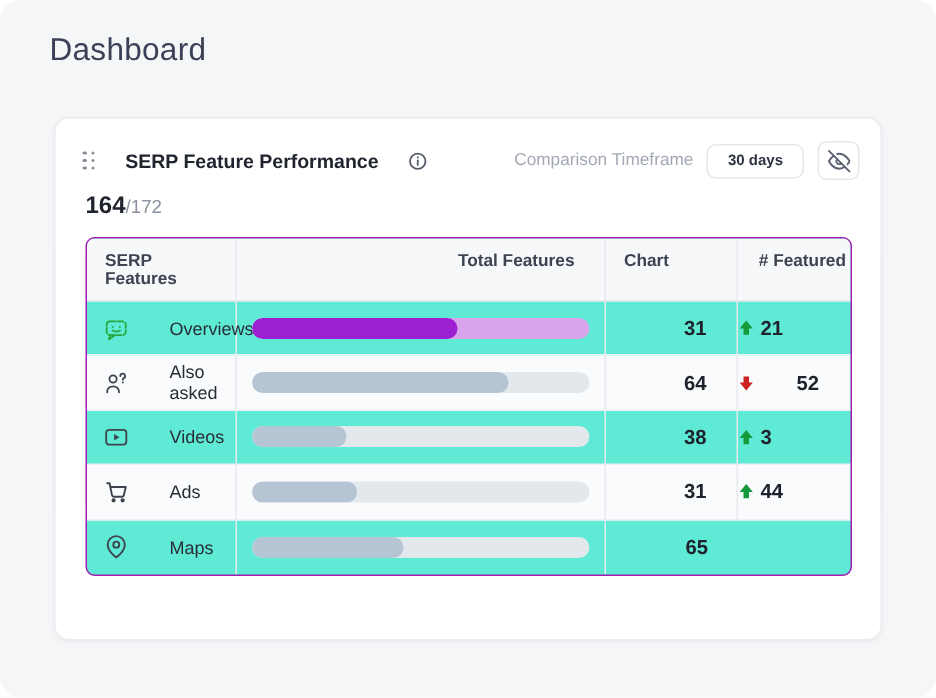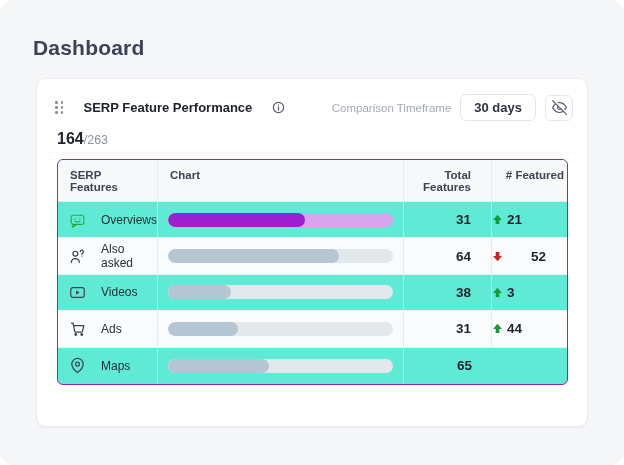--- a/index.html
+++ b/index.html
@@ -1,51 +1,51 @@
 <!DOCTYPE html>
 <html><head>
 <meta charset="utf-8">
 <style>
   * { box-sizing: border-box; margin: 0; padding: 0; }
   html,body { width: 624px; height: 465px; }
   body { font-family: "Liberation Sans", sans-serif; background: #ffffff; position: relative; }
   .page { position: absolute; inset: 0; background: #f5f6f8; border-radius: 14px; overflow: hidden; }
 
-  .page-title { position: absolute; left: 33px; top: 36px; font-size: 21px; font-weight: 700; color: #3b4156; letter-spacing: .2px; }
+  .page-title { position: absolute; left: 33px; top: 22px; font-size: 21px; font-weight: 400; color: #3b4156; letter-spacing: .2px; }
 
   .card { position: absolute; left: 36px; top: 78px; width: 552px; height: 349px; background: #ffffff; border: 1px solid #ececf0; border-radius: 10px; box-shadow: 0 1px 3px rgba(20,24,40,.05); }
 
   .card-header { display: flex; align-items: center; padding: 15px 14px 0 16px; }
   .hdr-left { display: flex; align-items: center; gap: 18px; }
   .drag-handle { display: grid; grid-template-columns: repeat(2, 3px); grid-gap: 2.5px; cursor: grab; padding: 2px; }
   .drag-handle i { width: 2.6px; height: 2.6px; border-radius: 50%; background: #878d99; }
   .card-title { font-size: 13px; font-weight: 700; color: #20242e; }
   .info-icon { display: inline-flex; color: #555b66; cursor: pointer; margin-left: 2px; }
   .hdr-right { margin-left: auto; display: flex; align-items: center; gap: 9px; }
   .cmp-label { font-size: 11.5px; color: #a3a9b4; }
-  .timeframe-btn { background: #fff; border: 1px solid #e4e6ea; border-radius: 6px; padding: 5px 13px; font-size: 13px; font-weight: 700; color: #2e3340; font-family: inherit; cursor: pointer; }
+  .timeframe-btn { background: #fff; border: 1px solid #e4e6ea; border-radius: 6px; padding: 5px 13px; font-size: 10px; font-weight: 700; color: #2e3340; font-family: inherit; cursor: pointer; }
   .eye-btn { width: 28px; height: 26px; background: #fff; border: 1px solid #e4e6ea; border-radius: 6px; display: inline-flex; align-items: center; justify-content: center; color: #5b6170; cursor: pointer; }
 
   .count-row { padding: 9px 0 0 20px; display: flex; align-items: baseline; }
   .count-current { font-size: 16px; font-weight: 700; color: #20242e; }
   .count-total { font-size: 12.5px; font-weight: 400; color: #8b92a0; }
 
   .table { margin: 11px 19px 0 20px; border: 1px solid #a21caf; border-radius: 6px; overflow: hidden; background: #5eead4; }
   .thead, .trow { display: grid; grid-template-columns: 100px 246px 88px 76px; }
   .thead { background: #f7f8fa; border-bottom: 1px solid #e7e9ed; }
   .th { font-size: 11.5px; font-weight: 700; color: #3d4452; padding: 9px 10px 8px 12px; }
   .th.num { text-align: right; padding-right: 4px; }
   .th.num-total { text-align: right; padding-right: 20px; }
   .th, .cell { border-right: 1px solid #e7e9ed; }
   .th:last-child, .cell:last-child { border-right: none; }
   .trow { border-bottom: 1px solid #eef0f3; height: 36.4px; }
   .trow:last-child { border-bottom: none; }
   .trow:nth-child(odd) { background: #fafbfd; }
   .cell { display: flex; align-items: center; }
-  .cell.feat { padding-left: 11px; gap: 15px; }
+  .cell.feat { padding-left: 11px; gap: 27px; }
   .ficon { display: inline-flex; width: 17px; justify-content: center; color: #3e444f; flex: 0 0 auto; }
   .flabel { font-size: 12px; color: #2a2e38; }
   .cell.chart { padding: 0 10px; }
   .bar-track { width: 100%; height: 14px; border-radius: 7px; overflow: hidden; }
   .bar-fill { height: 100%; border-radius: 7px; }
   .cell.total { justify-content: flex-end; padding-right: 20px; font-size: 13.5px; font-weight: 700; color: #1e222c; }
   .cell.chg { justify-content: flex-start; padding-right: 26px; gap: 4px; font-size: 13.5px; font-weight: 800; }
   .trend-arrow { display: inline-flex; }
   .trend-arrow.down svg { transform: rotate(180deg); }
 </style>
@@ -84,28 +84,28 @@
               <path d="M9.9 4.24A9.12 9.12 0 0 1 12 4c7 0 11 8 11 8a18.5 18.5 0 0 1-2.16 3.19"></path>
               <path d="M14.12 14.12a3 3 0 1 1-4.24-4.24"></path>
               <line x1="1" y1="1" x2="23" y2="23"></line>
             </svg>
         </button>
       </div>
     </div>
 
     <div class="count-row">
       <span class="count-current">164</span>
-      <span class="count-total">/263</span>
+      <span class="count-total">/172</span>
     </div>
 
     <div class="table">
       <div class="thead">
         <div class="th">SERP Features</div>
+        <div class="th num-total num">Total Features</div>
         <div class="th">Chart</div>
-        <div class="th num-total num">Total Features</div>
         <div class="th num"># Featured</div>
       </div>
 
       <div class="trow">
         <div class="cell feat">
           <span class="ficon">
             <svg width="17" height="17" viewBox="0 0 24 24" fill="none" stroke="#27a83c" stroke-width="1.7" stroke-linecap="round" stroke-linejoin="round">
                 <rect x="3" y="6" width="18" height="13" rx="3.2" stroke-dasharray="5.2 2"></rect>
                 <path d="M6.5 19 L5 23 L10.5 19"></path>
                 <circle cx="8.6" cy="11.2" r="0.9" fill="#27a83c" stroke="none"></circle>

